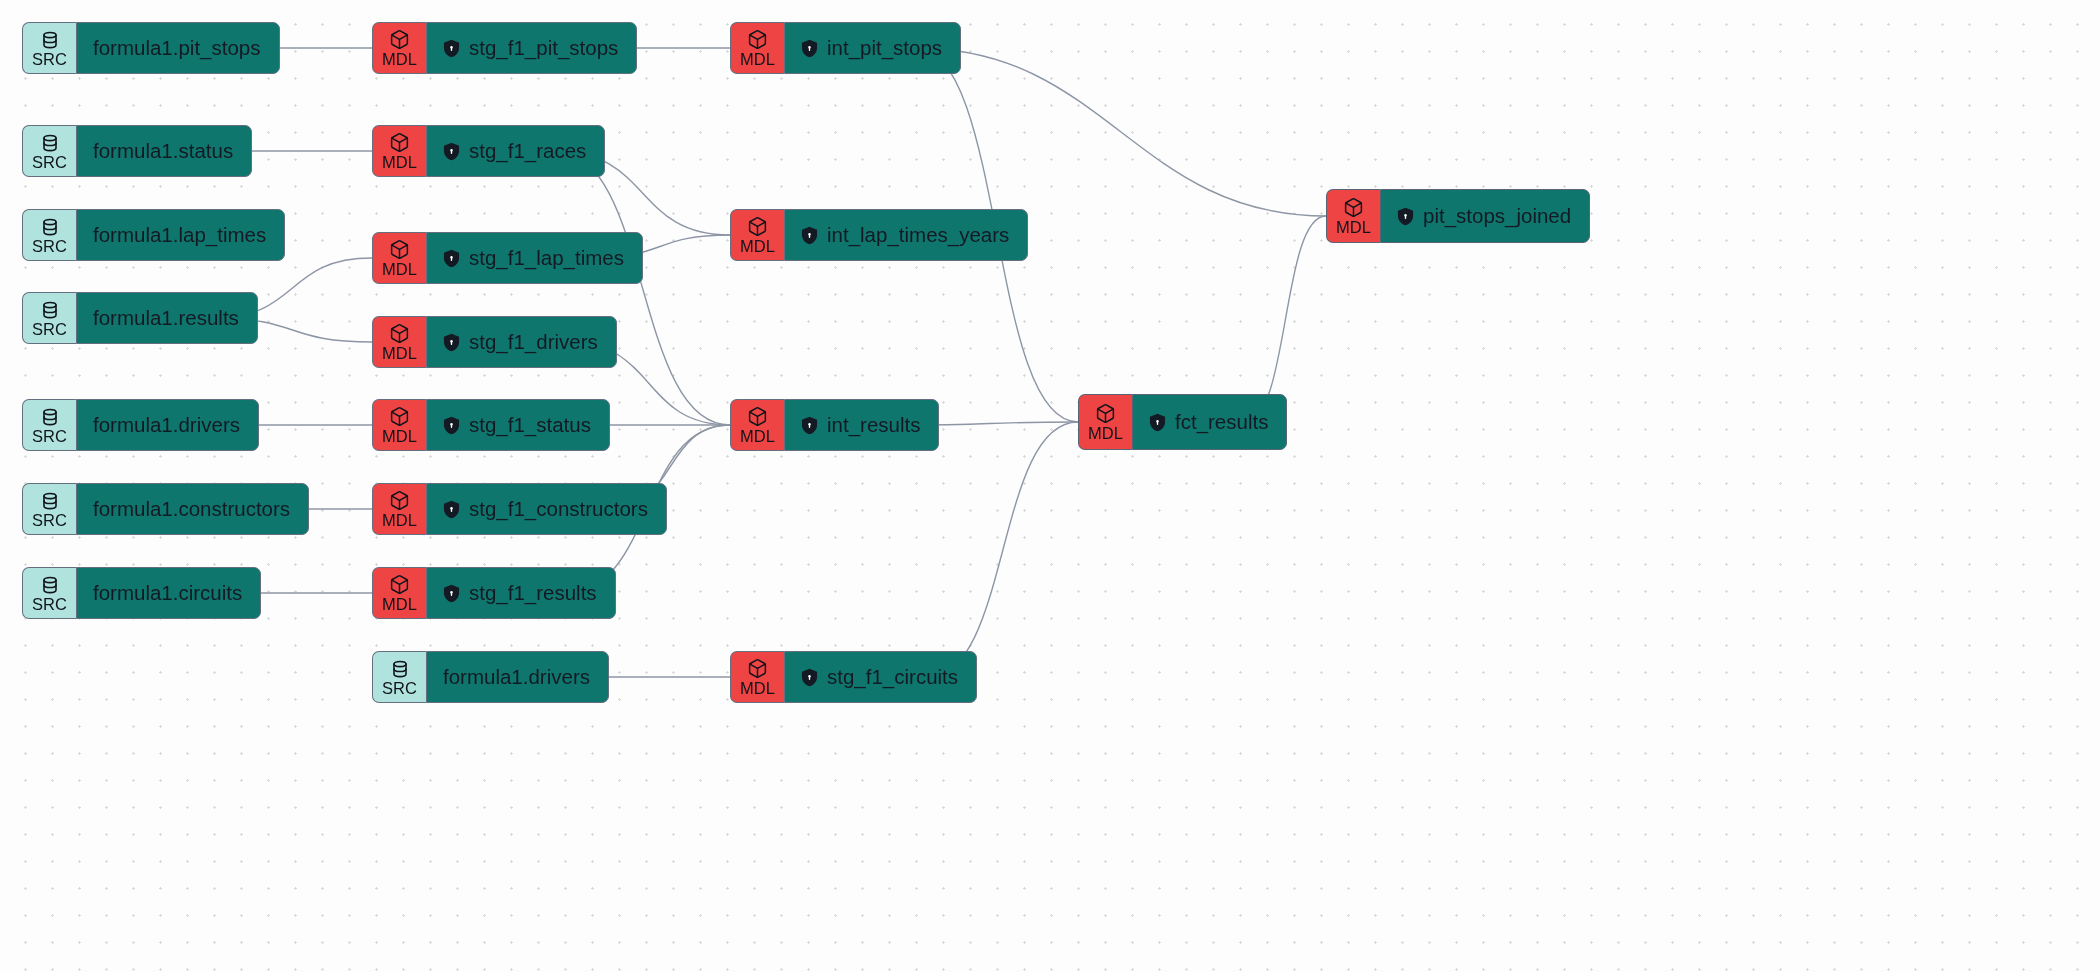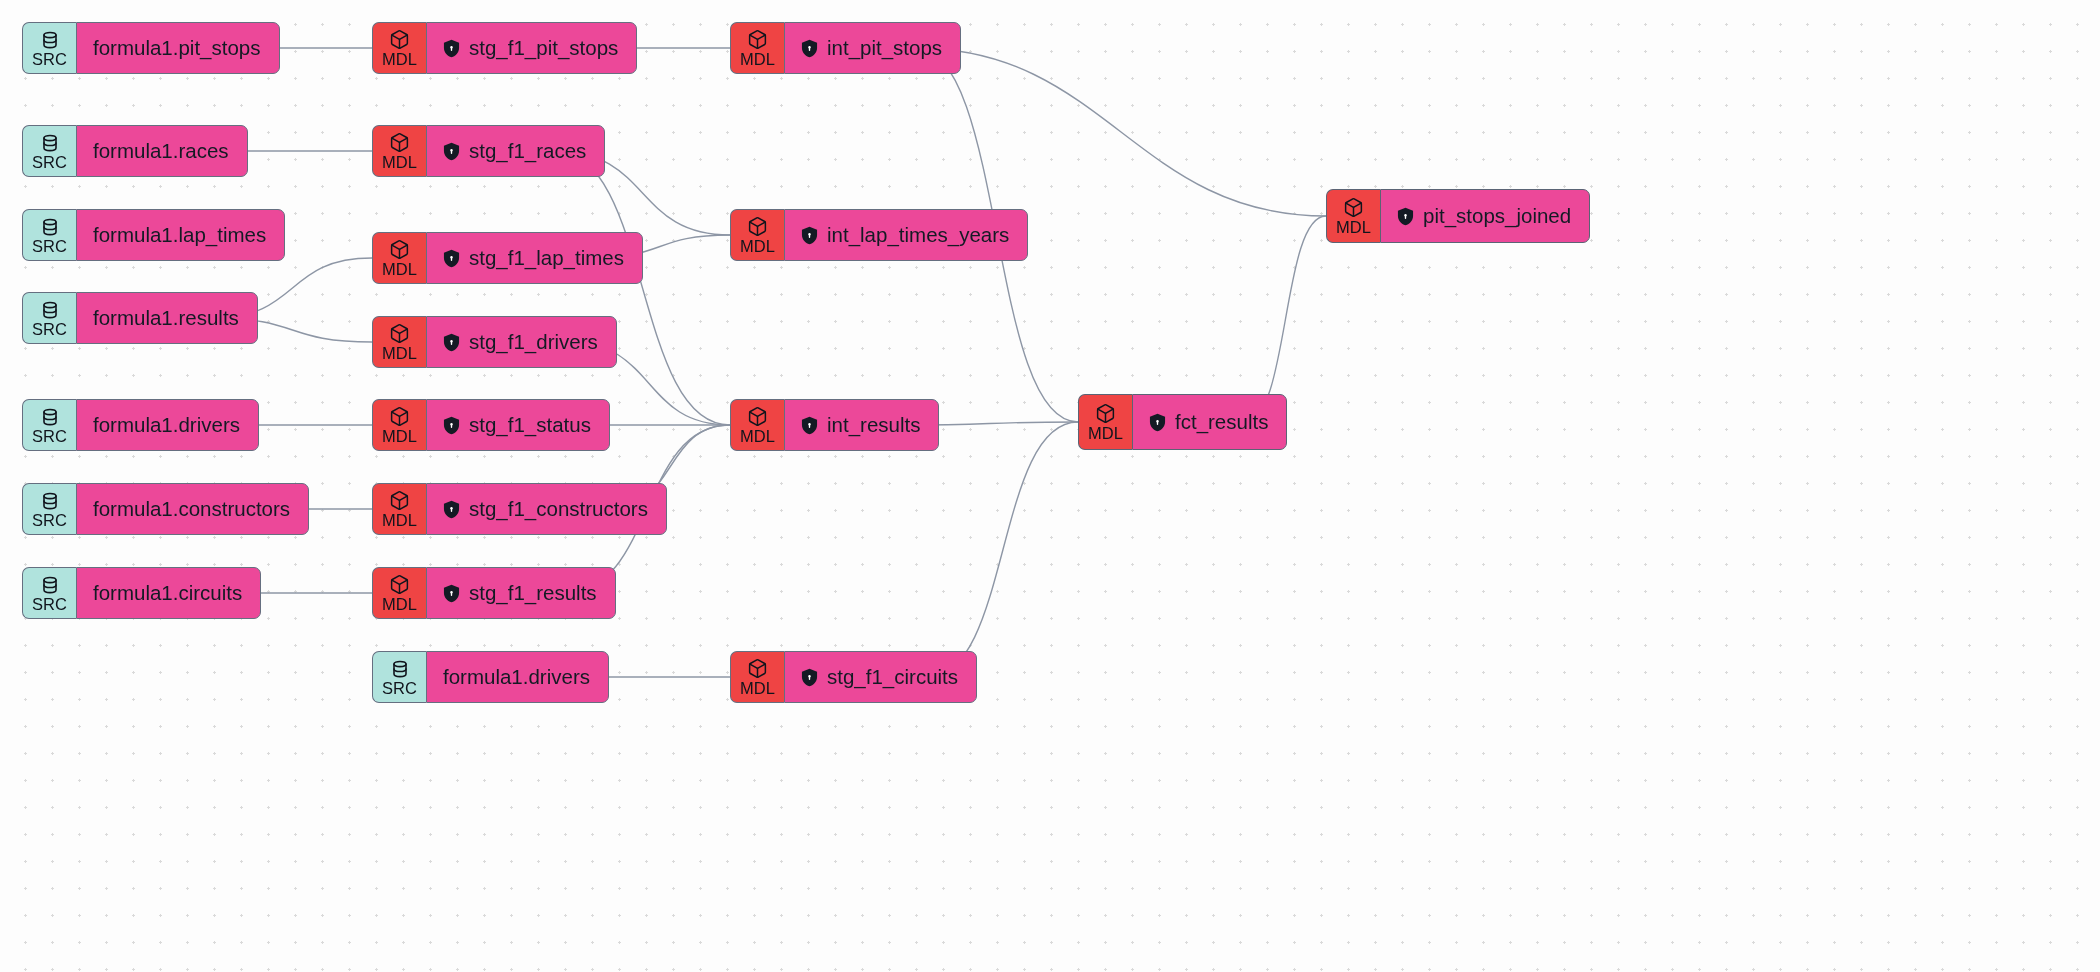--- a/index.html
+++ b/index.html
@@ -63,21 +63,21 @@
     font-family: "Liberation Sans", sans-serif;
   }
   .node-body {
     flex: 1 1 auto;
     display: flex;
     align-items: center;
     gap: 9px;
     padding: 0 18px 0 16px;
     border: 1.3px solid #656f80;
     border-radius: 0 7px 7px 0;
-    background: #ec4899;
+    background: #0f766e;
     white-space: nowrap;
   }
   .node-label {
     font-size: 20.5px;
     color: #141a24;
     line-height: 1;
     font-family: "Liberation Sans", sans-serif;
   }
   .shield-icon { display: block; line-height: 0; flex: 0 0 auto; }
   .node.emphasis .node-badge,
@@ -127,21 +127,21 @@
       <div class="node" style="left: 22px; top: 125px; width: 180px; height: 52px;">
         <div class="node-badge src">
           <span class="badge-icon"><svg width="20" height="20" viewBox="0 0 24 24" fill="none" stroke="#10141c" stroke-width="1.9" stroke-linecap="round" stroke-linejoin="round">
               <ellipse cx="12" cy="6" rx="7.2" ry="3.1"></ellipse>
               <path d="M4.8 6v5.9c0 1.72 3.23 3.1 7.2 3.1s7.2-1.38 7.2-3.1V6"></path>
               <path d="M4.8 11.9v6.1c0 1.72 3.23 3.1 7.2 3.1s7.2-1.38 7.2-3.1v-6.1"></path>
             </svg></span>
           <span class="badge-text">SRC</span>
         </div>
         <div class="node-body">
-          <span class="node-label">formula1.races</span>
+          <span class="node-label">formula1.status</span>
         </div>
       </div>
       <div class="node" style="left: 22px; top: 209px; width: 214px; height: 52px;">
         <div class="node-badge src">
           <span class="badge-icon"><svg width="20" height="20" viewBox="0 0 24 24" fill="none" stroke="#10141c" stroke-width="1.9" stroke-linecap="round" stroke-linejoin="round">
               <ellipse cx="12" cy="6" rx="7.2" ry="3.1"></ellipse>
               <path d="M4.8 6v5.9c0 1.72 3.23 3.1 7.2 3.1s7.2-1.38 7.2-3.1V6"></path>
               <path d="M4.8 11.9v6.1c0 1.72 3.23 3.1 7.2 3.1s7.2-1.38 7.2-3.1v-6.1"></path>
             </svg></span>
           <span class="badge-text">SRC</span>

